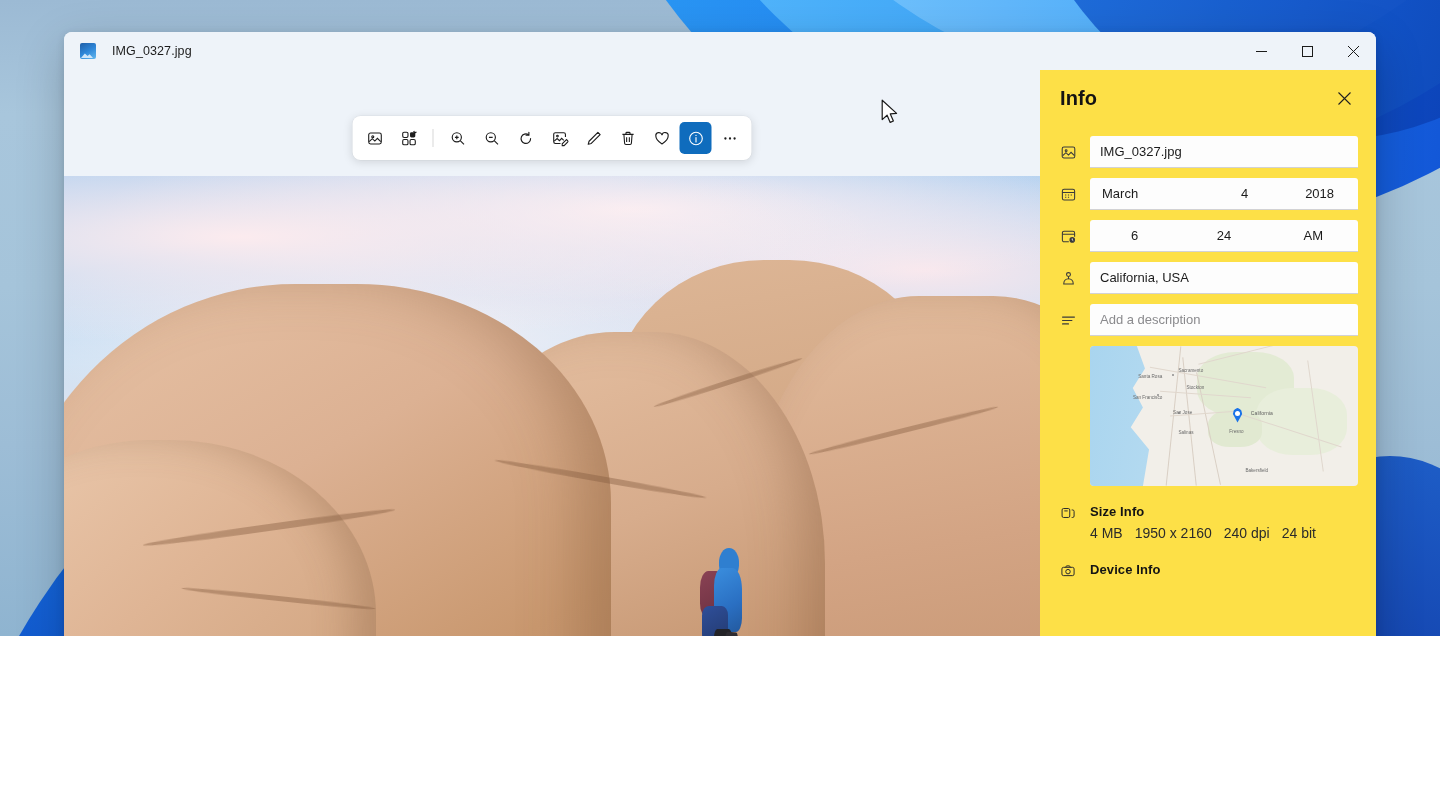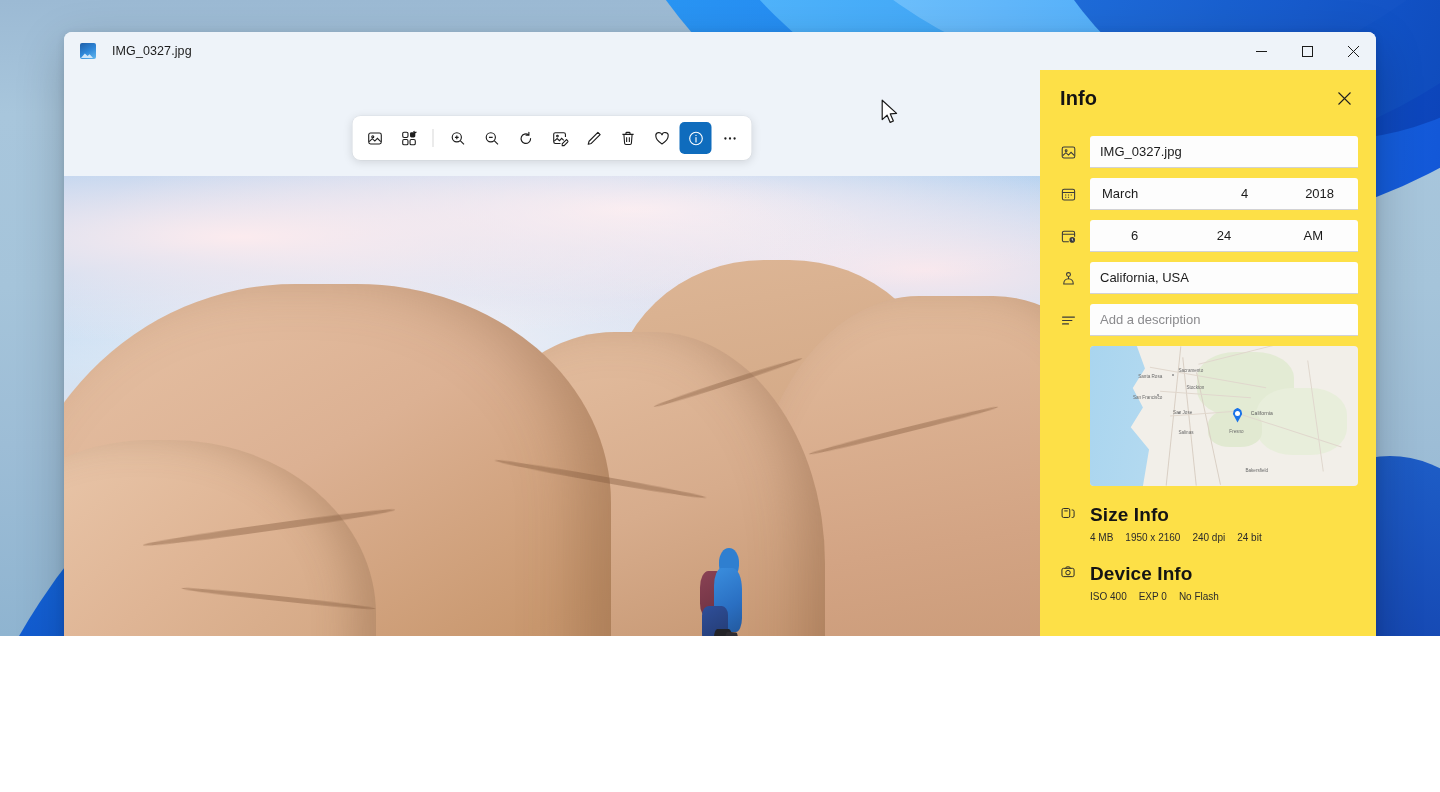--- a/index.html
+++ b/index.html
@@ -317,23 +317,23 @@
   }
   .mcity { position:absolute; font-size: 4.6px; color:#6b6b6b; white-space: nowrap; }
   .mdot { position:absolute; width:2px; height:2px; background:#8c8c8c; border-radius:50%; }
 
   .meta-block { margin-top: 18px; padding-left: 0; display:flex; }
   .meta-icon {
     width: 28px; flex: 0 0 28px; display:flex; align-items:flex-start; justify-content:center;
     color:#2b2b2b; margin-right: 8px; padding-top: 1px;
   }
   .meta-body { flex:1; }
-  .meta-title { font-size: 19px; font-weight: 700; color: #141414; letter-spacing: .1px; }
+  .meta-title { font-size: 13px; font-weight: 700; color: #141414; letter-spacing: .1px; }
   .meta-line {
-    font-size: 10px; color: #2b2b2b; margin-top: 4px;
+    font-size: 14px; color: #2b2b2b; margin-top: 4px;
     display: flex; flex-wrap: wrap; gap: 0 12px; line-height: 1.5;
   }
   .meta-line.single { display:block; }
 
   
   #cursor { position: absolute; left: 881px; top: 99px; z-index: 60; }
 </style>
 </head>
 <body>
 
@@ -654,25 +654,20 @@
         <div class="meta-block">
           <div class="meta-icon">
             <svg width="16" height="16" viewBox="0 0 20 20" fill="none" stroke="currentColor" stroke-width="1.25">
               <rect x="2.4" y="5.4" width="15.2" height="10.4" rx="2"></rect>
               <path d="M7 5.4l1.1-1.8h3.8L13 5.4"></path>
               <circle cx="10" cy="10.8" r="2.8"></circle>
             </svg>
           </div>
           <div class="meta-body">
             <div class="meta-title">Device Info</div>
-            <div class="meta-line">
-              <span>ISO 400</span>
-              <span>EXP 0</span>
-              <span>No Flash</span>
-            </div>
           </div>
         </div>
 
 
       </div>
     </div>
   </div>
 
   <div id="cursor">
     <svg width="20" height="28" viewBox="0 0 20 28">

